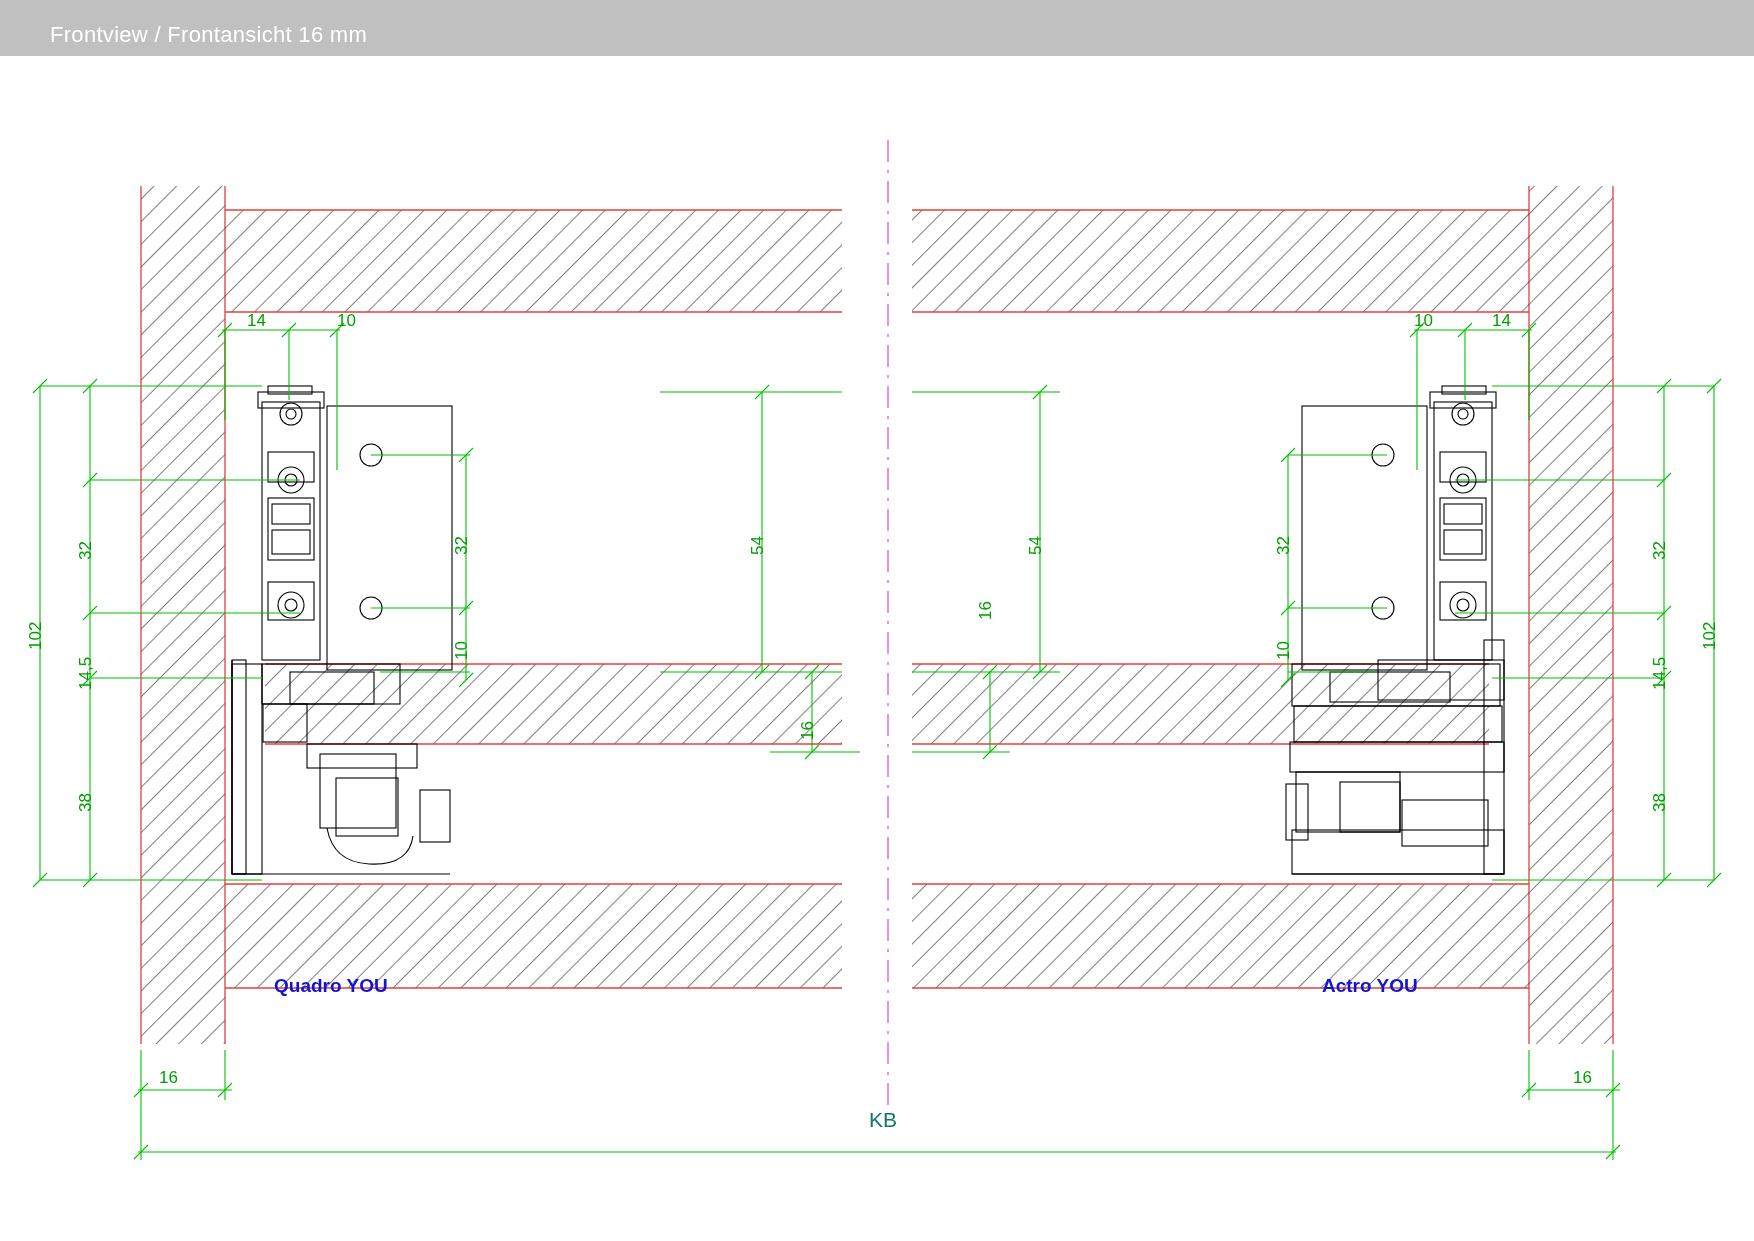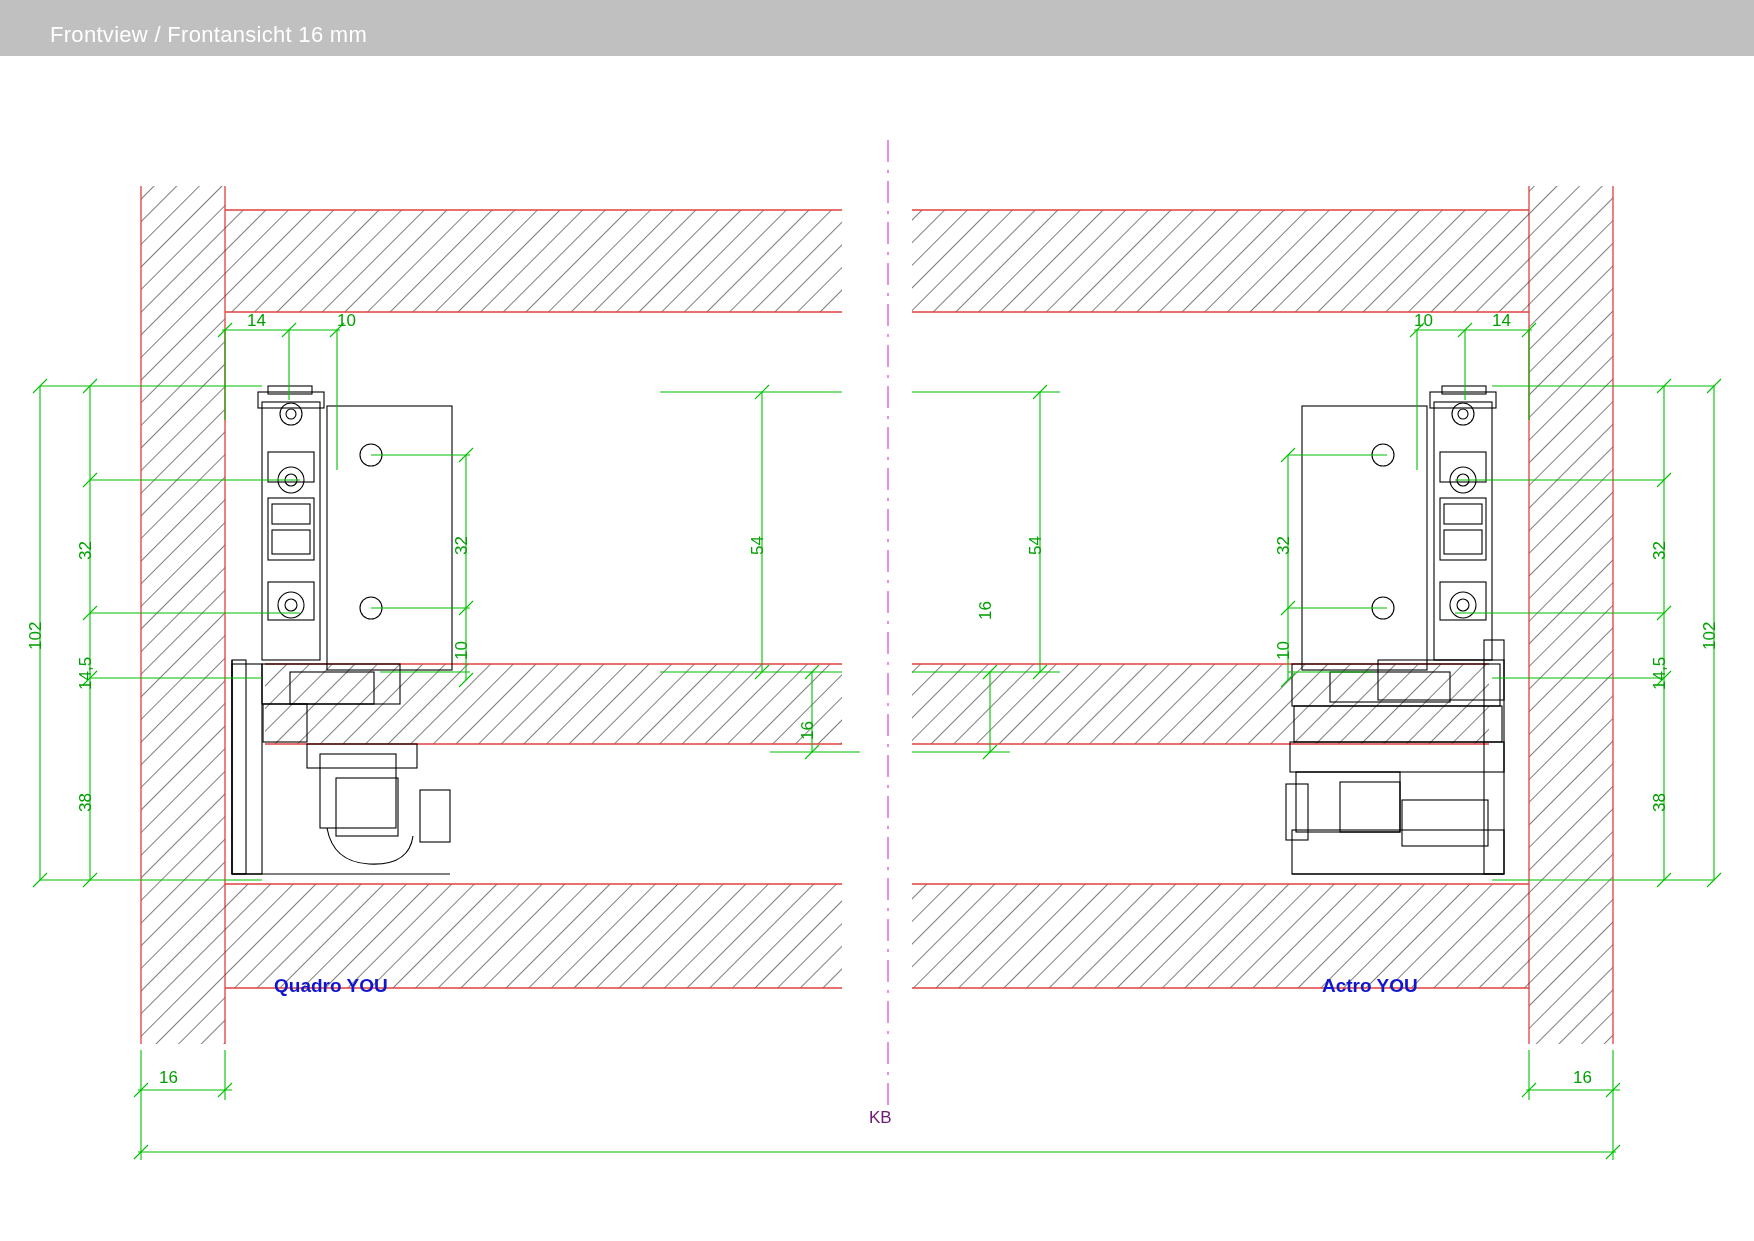--- a/index.html
+++ b/index.html
@@ -19,21 +19,21 @@
   .dimtxt{
     position:absolute;color:#00a000;font-size:17px;white-space:nowrap;
   }
   .dimtxt.rot{
     transform:rotate(-90deg);transform-origin:left top;
   }
   .label{
     position:absolute;color:#1015cf;font-size:19px;font-weight:bold;white-space:nowrap;
   }
   .kbtxt{
-    position:absolute;color:#701a75;font-size:17px;white-space:nowrap;
+    position:absolute;color:#0f766e;font-size:21px;white-space:nowrap;
   }
   svg{position:absolute;left:0;top:0;overflow:visible;}
 </style>
 </head>
 <body>
 
 <div id="stage">
 
   <div class="titlebar">
     <div class="t">Frontview / Frontansicht 16 mm</div>

